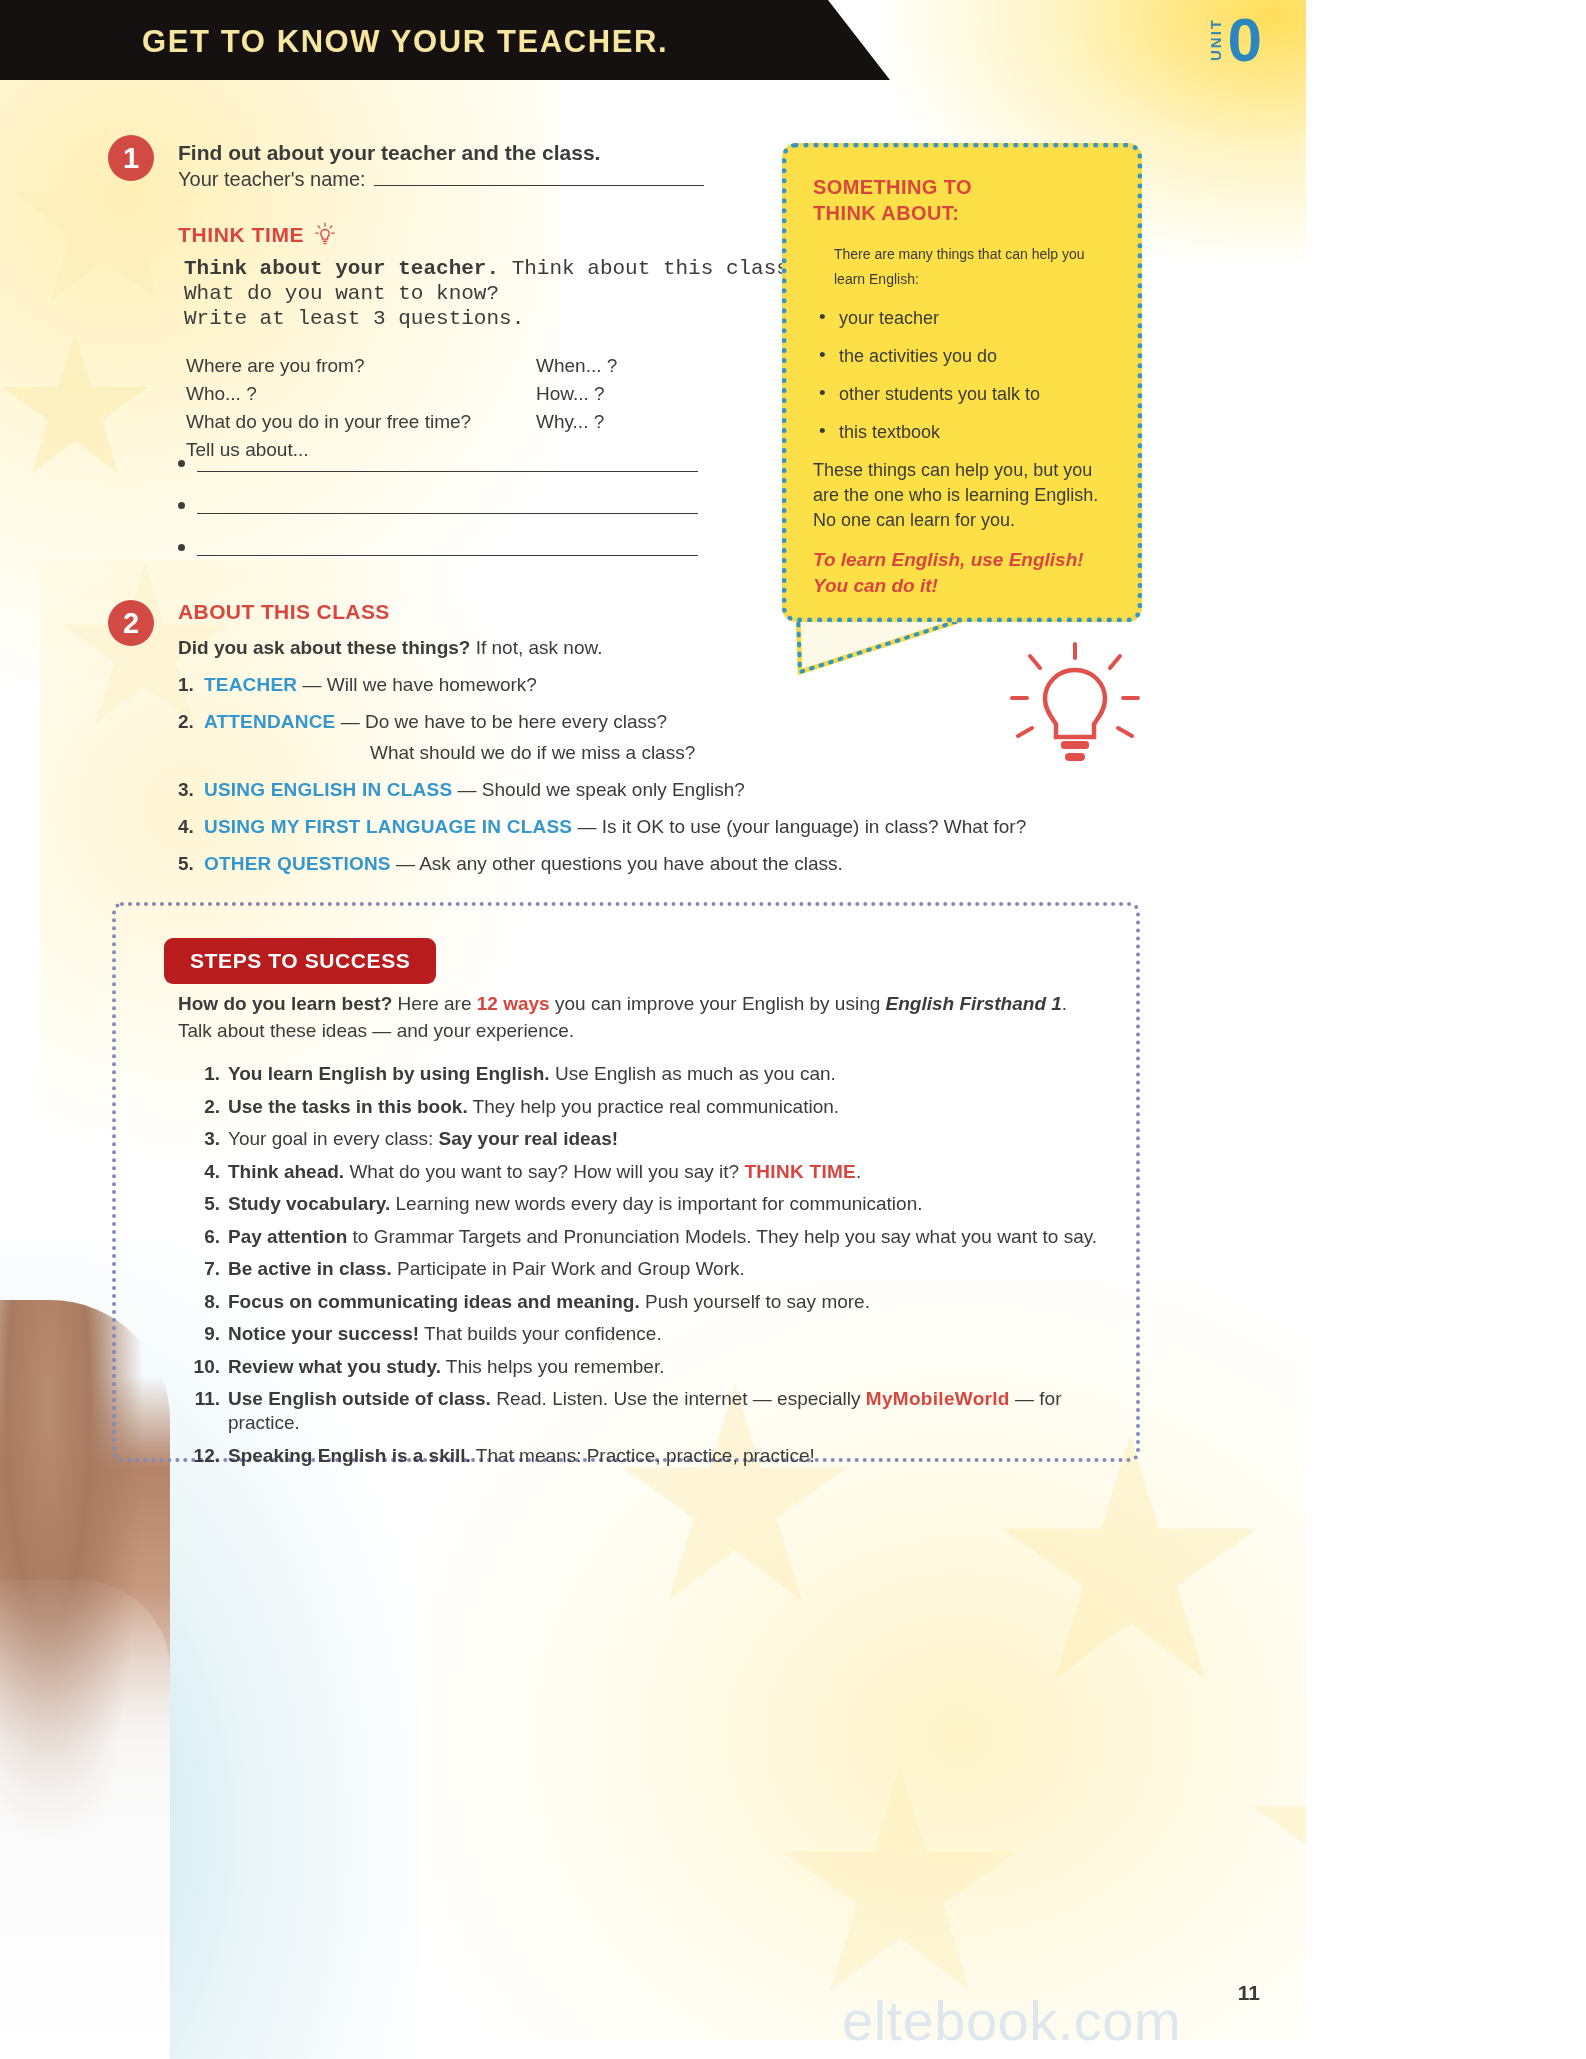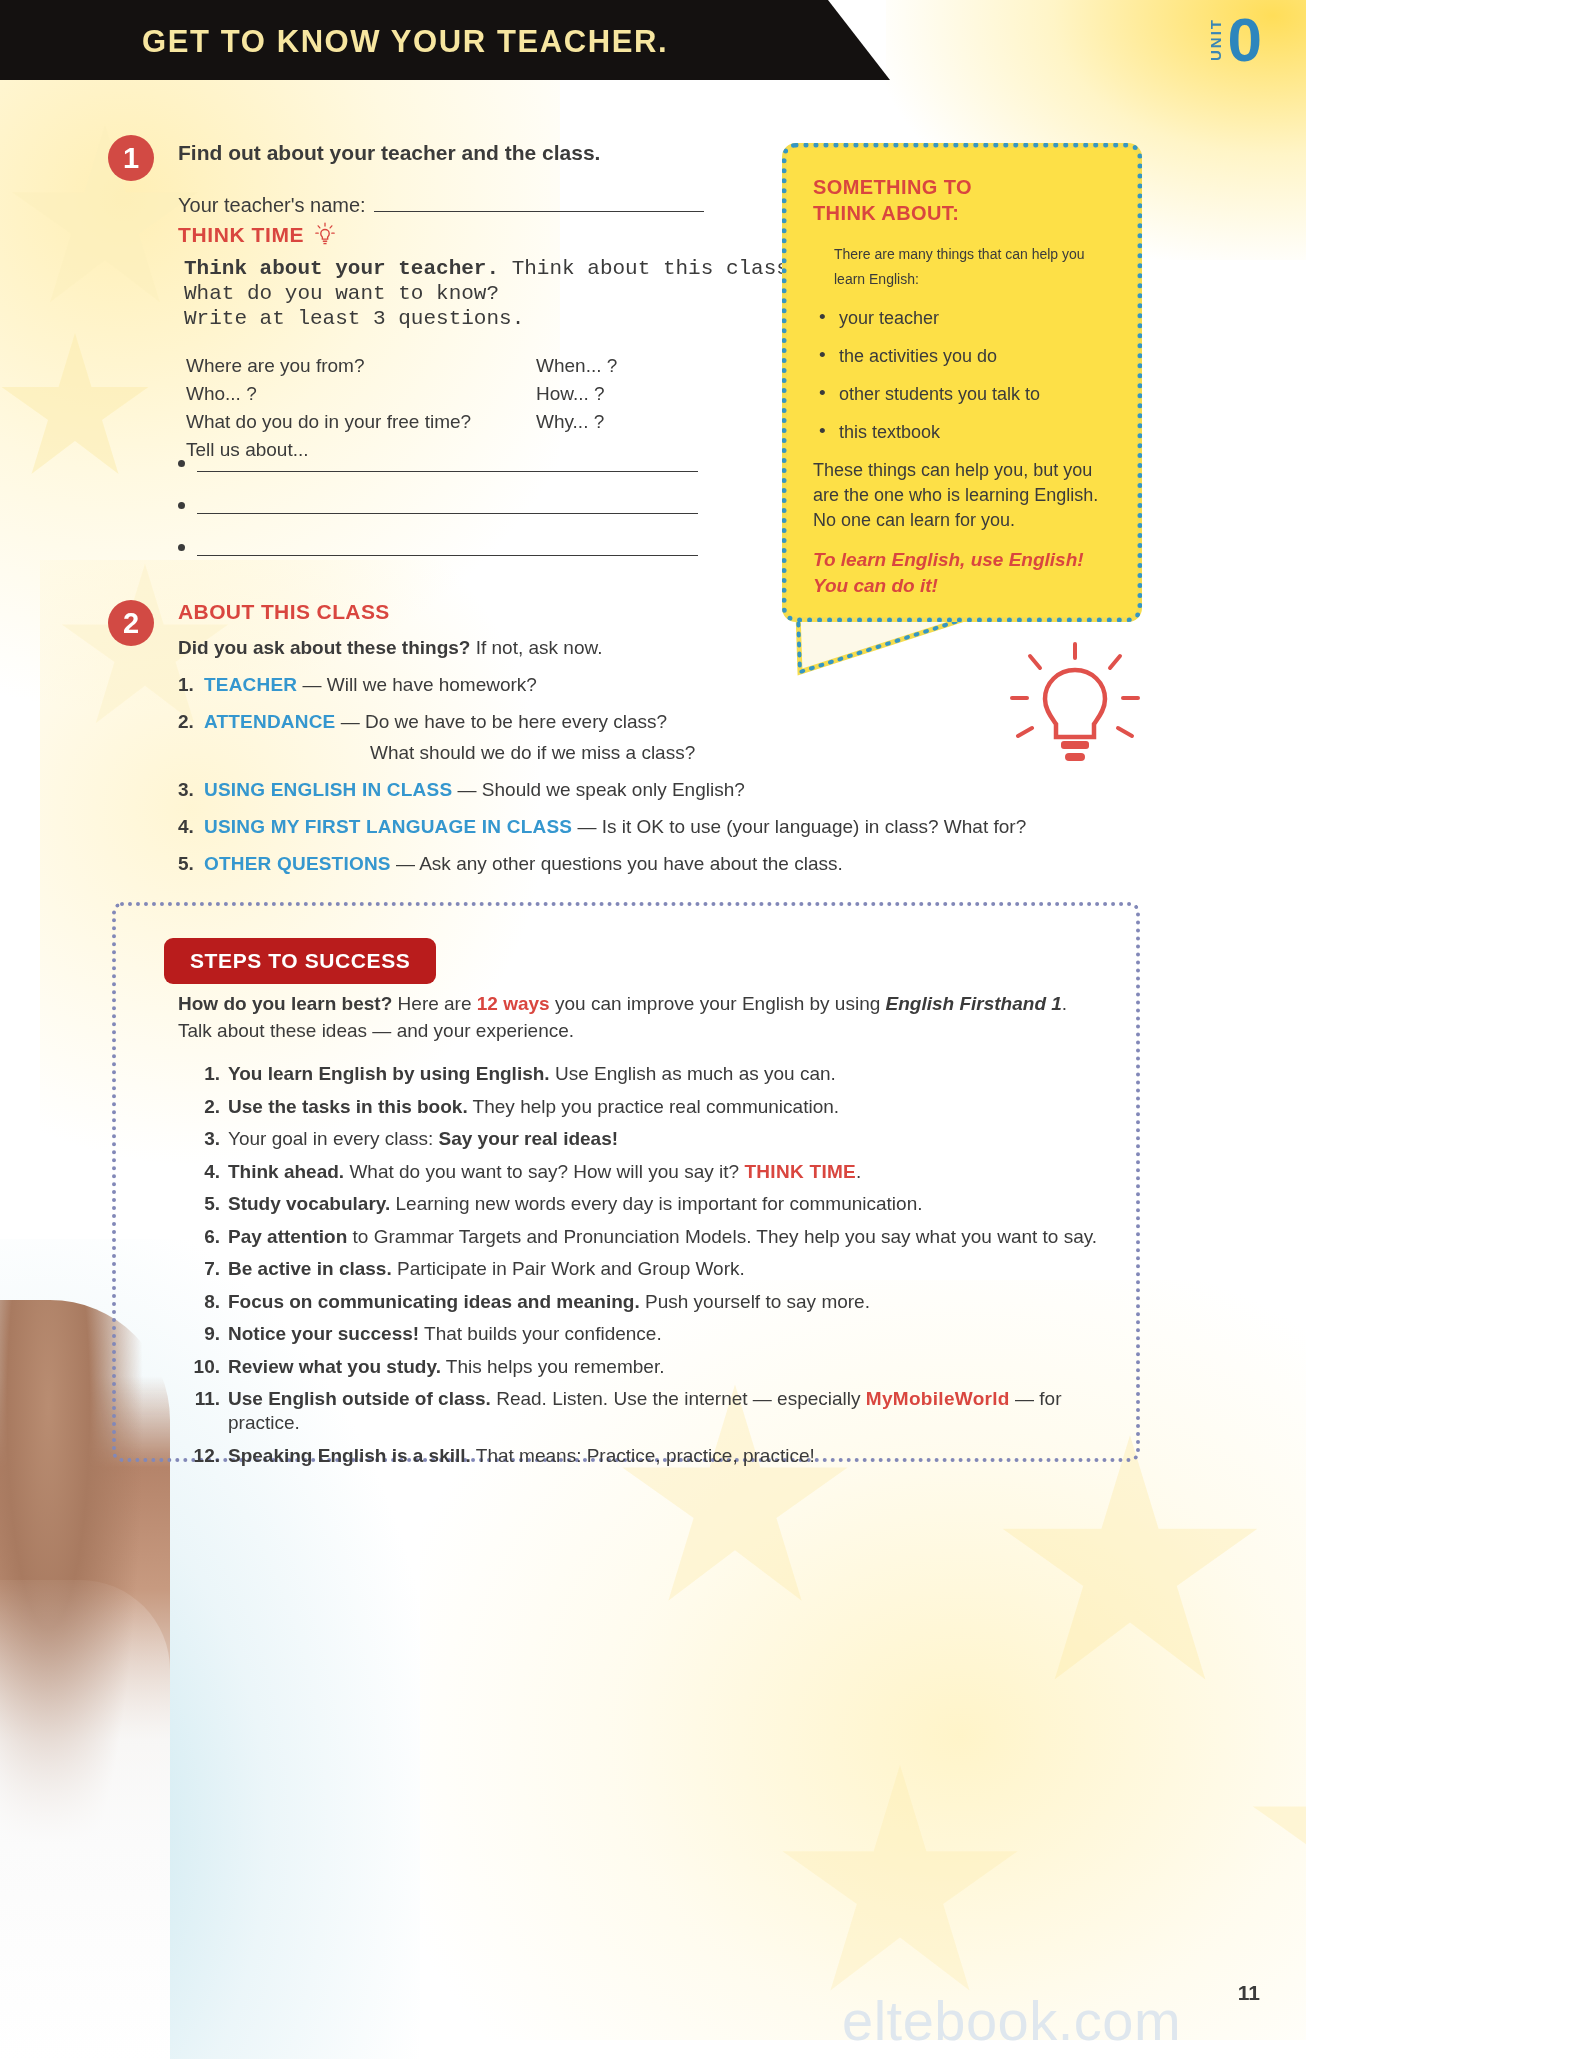--- a/index.html
+++ b/index.html
@@ -72,21 +72,21 @@
     margin-bottom:6px;
   }
   .unit-num{font-size:62px;line-height:.85;font-weight:bold;color:#2d86bd;}
   .num-circle{
     position:absolute;width:46px;height:46px;border-radius:50%;
     background:#d24a44;color:#fff;font-weight:bold;font-size:29px;
     display:flex;align-items:center;justify-content:center;
   }
   #sec1-num{left:108px;top:135px;}
   .s1-title{position:absolute;left:178px;top:141px;font-size:21px;font-weight:bold;color:#3b3b3b;}
-  .teacher-line{position:absolute;left:178px;top:194px;font-size:20px;color:#3b3b3b;display:flex;align-items:baseline;gap:8px;}
+  .teacher-line{position:absolute;left:178px;top:168px;font-size:20px;color:#3b3b3b;display:flex;align-items:baseline;gap:8px;}
   .blank-rule{display:inline-block;width:330px;border-bottom:1.6px solid #3b3b3b;height:14px;}
   .think-time{position:absolute;left:178px;top:222px;display:flex;align-items:center;gap:10px;}
   .think-time-label{font-size:21px;font-weight:bold;letter-spacing:.6px;color:#d9463f;}
   .bulb-sm{width:22px;height:26px;}
   .s1-para{position:absolute;left:184px;top:256px;font-size:21px;line-height:25px;color:#3b3b3b;font-family:Liberation Mono, monospace;}
   .s1-para b{color:#3b3b3b;}
   .q-cols{position:absolute;left:178px;top:352px;width:520px;font-size:19px;line-height:28px;color:#3b3b3b;margin-left:8px;}
   .q-row{display:flex;}
   .q-left{width:350px;}
   .q-right{width:160px;}

